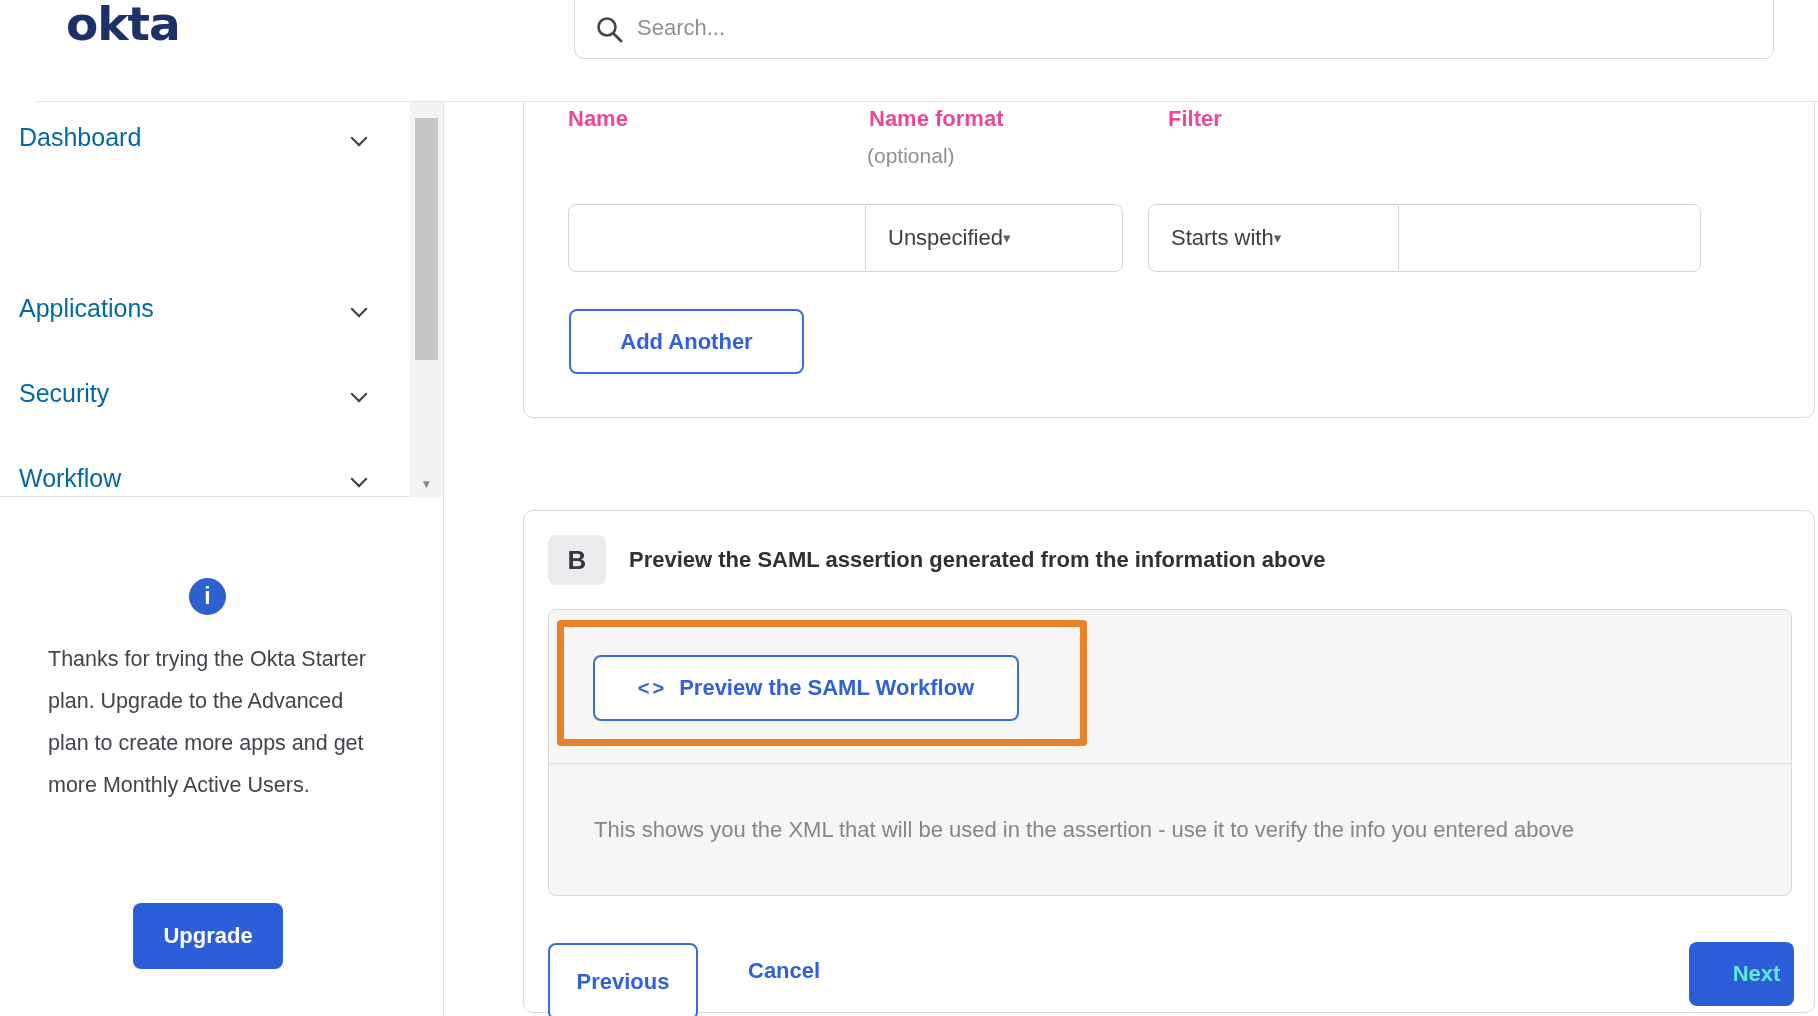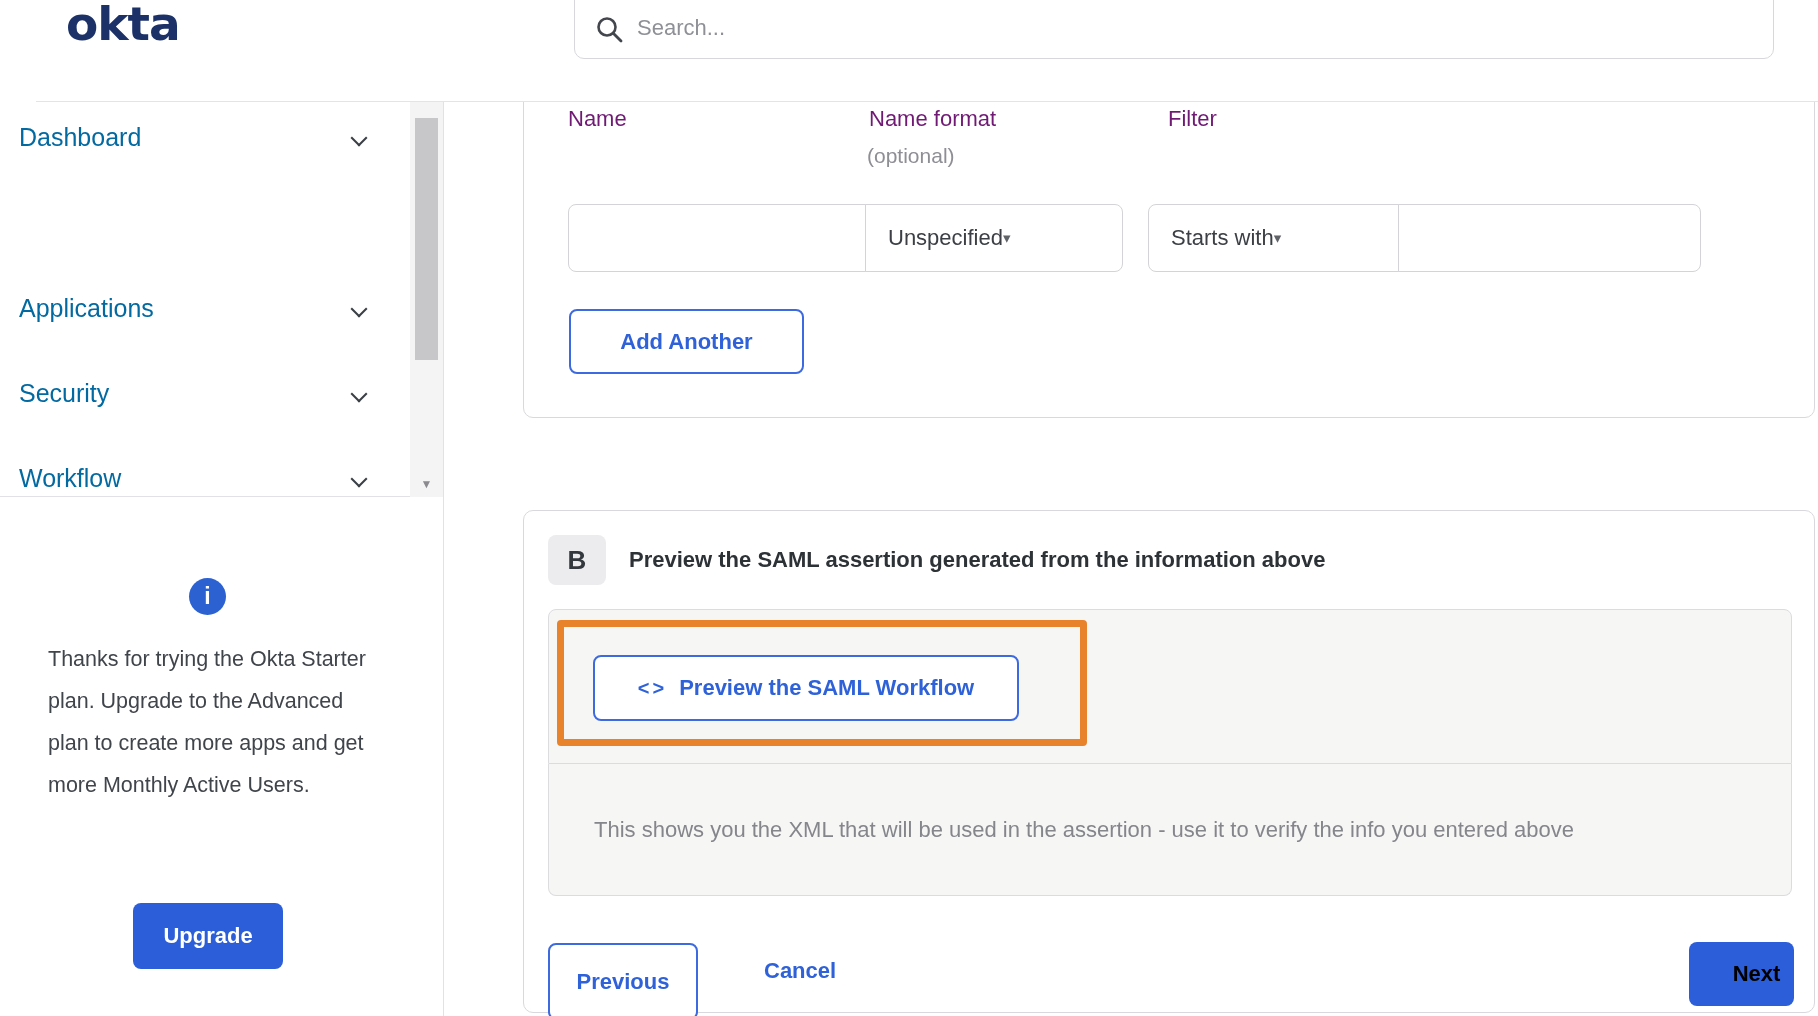--- a/index.html
+++ b/index.html
@@ -29,21 +29,21 @@
   
   .info-circle{position:absolute;left:189px;top:496px;width:37px;height:37px;border-radius:50%;background:#2b61d1;color:#fff;font-size:23px;font-weight:bold;text-align:center;line-height:37px;}
   .upsell-text{position:absolute;left:48px;top:556px;width:330px;font-size:21.5px;line-height:42px;color:#40454c;}
   .upgrade-btn{position:absolute;left:133px;top:821px;width:150px;height:66px;background:#2b5ed8;border:none;border-radius:8px;color:#fff;font-size:22px;font-weight:bold;cursor:pointer;}
 
   
   .card{position:absolute;background:#fff;border:1px solid #d9d9dd;border-radius:10px;}
   #card-attrs{left:523px;top:81px;width:1292px;height:337px;}
   #card-preview{left:523px;top:510px;width:1292px;height:503px;}
 
-  .col-label{position:absolute;font-size:22px;font-weight:normal;color:#701a75;}
+  .col-label{position:absolute;font-size:22px;font-weight:bold;color:#ec4899;}
   .optional{position:absolute;font-size:21px;color:#8e8e95;}
   .fld{position:absolute;top:122px;height:68px;background:#fff;border:1px solid #d4d4d8;}
   .fld input{width:100%;height:100%;border:none;outline:none;background:transparent;font-size:21px;padding:0 18px;color:#3c4046;}
   .sel{display:flex;align-items:center;justify-content:flex-start;padding:0 22px;cursor:pointer;}
   .sel .val{font-size:22px;color:#3c4046;}
   .sel .caret{font-size:15px;color:#606469;}
   .rl{border-radius:8px 0 0 8px;}
   .rr{border-radius:0 8px 8px 0;margin-left:-1px;}
 
   .btn-outline{background:#fff;border:2px solid #3e6ae0;border-radius:8px;color:#2f62d9;font-size:22px;font-weight:bold;cursor:pointer;}
@@ -55,22 +55,22 @@
   .gray-panel{position:absolute;left:24px;top:98px;width:1244px;background:#f6f6f5;border:1px solid #dcdcdf;}
   #gray-top{height:155px;border-radius:8px 8px 0 0;}
   #gray-bottom{top:253px;height:132px;border-top:none;border-radius:0 0 8px 8px;}
   .hl-orange{position:absolute;left:8px;top:10px;width:530px;height:126px;border:7px solid #e8822b;border-radius:4px;pointer-events:none;}
   #preview-btn{position:absolute;left:44px;top:45px;width:426px;height:66px;display:flex;align-items:center;justify-content:center;gap:12px;}
   #preview-btn .code{font-size:20px;font-weight:bold;letter-spacing:3px;color:#2f62d9;}
   .hint{position:absolute;left:45px;top:53px;font-size:22px;color:#85858c;white-space:nowrap;}
 
   
   #prev-btn{position:absolute;left:24px;top:432px;width:150px;height:77px;}
-  #cancel-link{position:absolute;left:224px;top:447px;font-size:22px;font-weight:bold;color:#2f62d9;cursor:pointer;margin-left:16px;}
-  #next-btn{position:absolute;left:1165px;top:431px;width:105px;height:64px;background:#2b5ed8;border:none;border-radius:8px;color:#000000;font-size:22px;font-weight:bold;cursor:pointer;padding-left:36px;}
+  #cancel-link{position:absolute;left:224px;top:447px;font-size:22px;font-weight:bold;color:#2f62d9;cursor:pointer;}
+  #next-btn{position:absolute;left:1165px;top:431px;width:105px;height:64px;background:#2b5ed8;border:none;border-radius:8px;color:#5eead4;font-size:22px;font-weight:bold;cursor:pointer;padding-left:36px;}
 </style>
 </head>
 <body>
 
 <div id="stage">
 
   <div class="header">
     <div class="logo">okta</div>
     <div class="searchbox">
       <svg width="30" height="30" viewBox="0 0 30 30">

